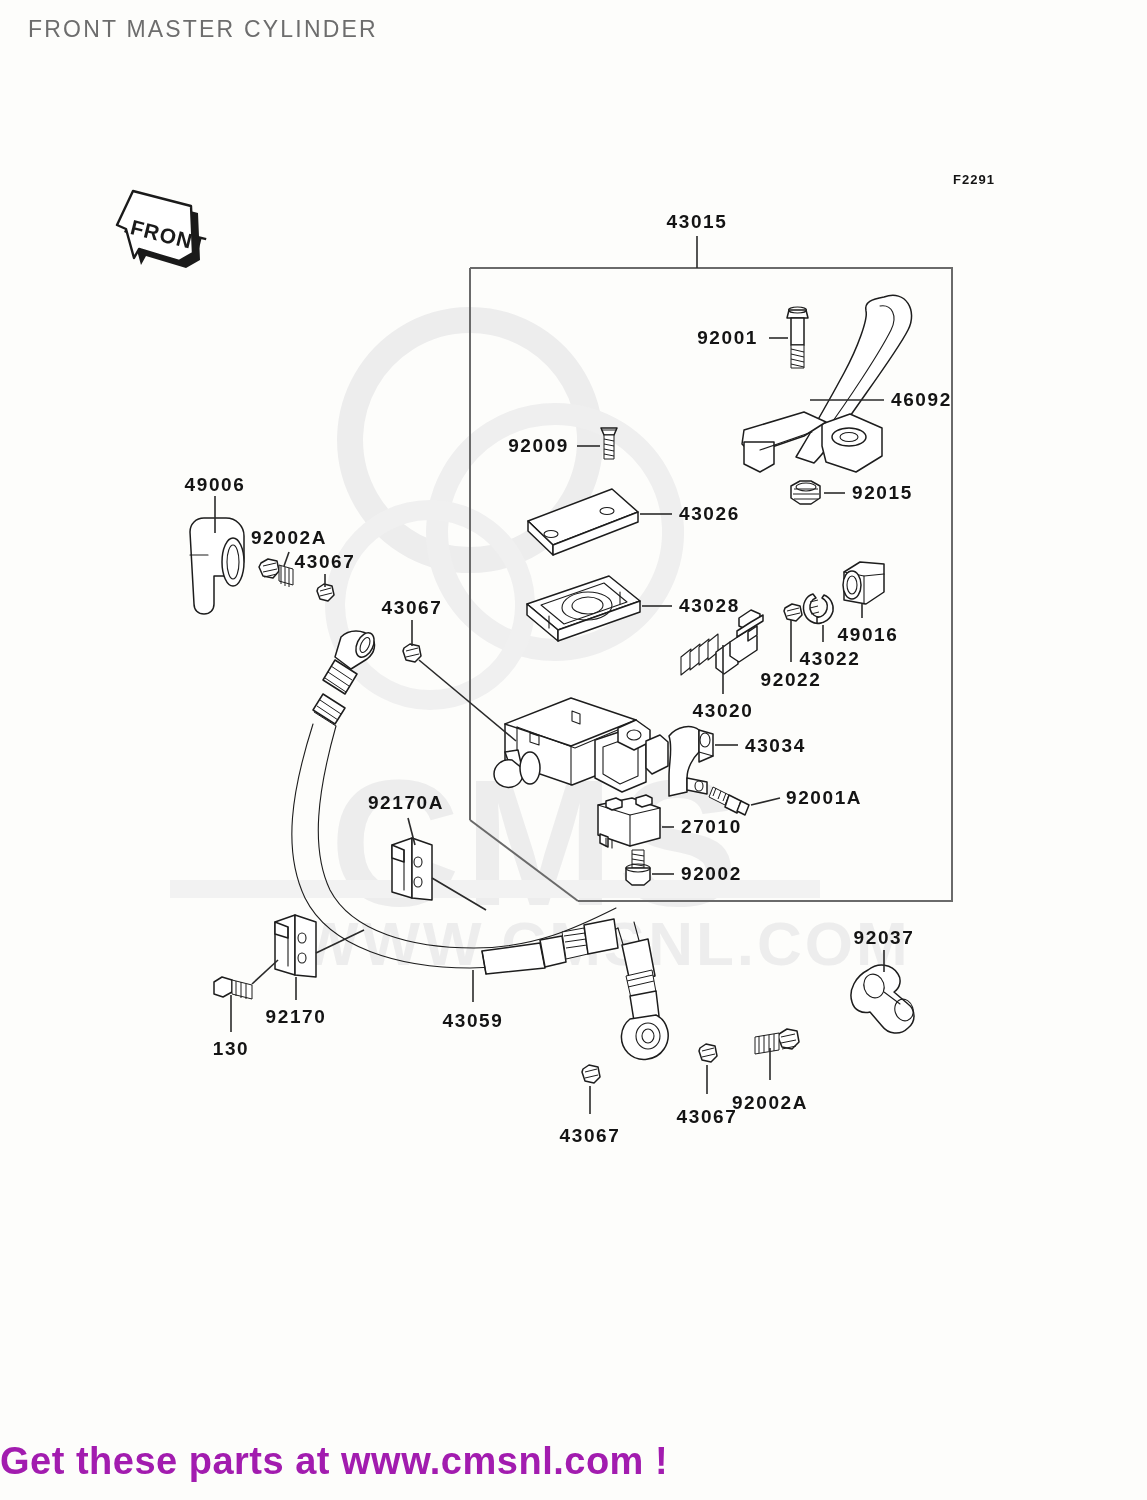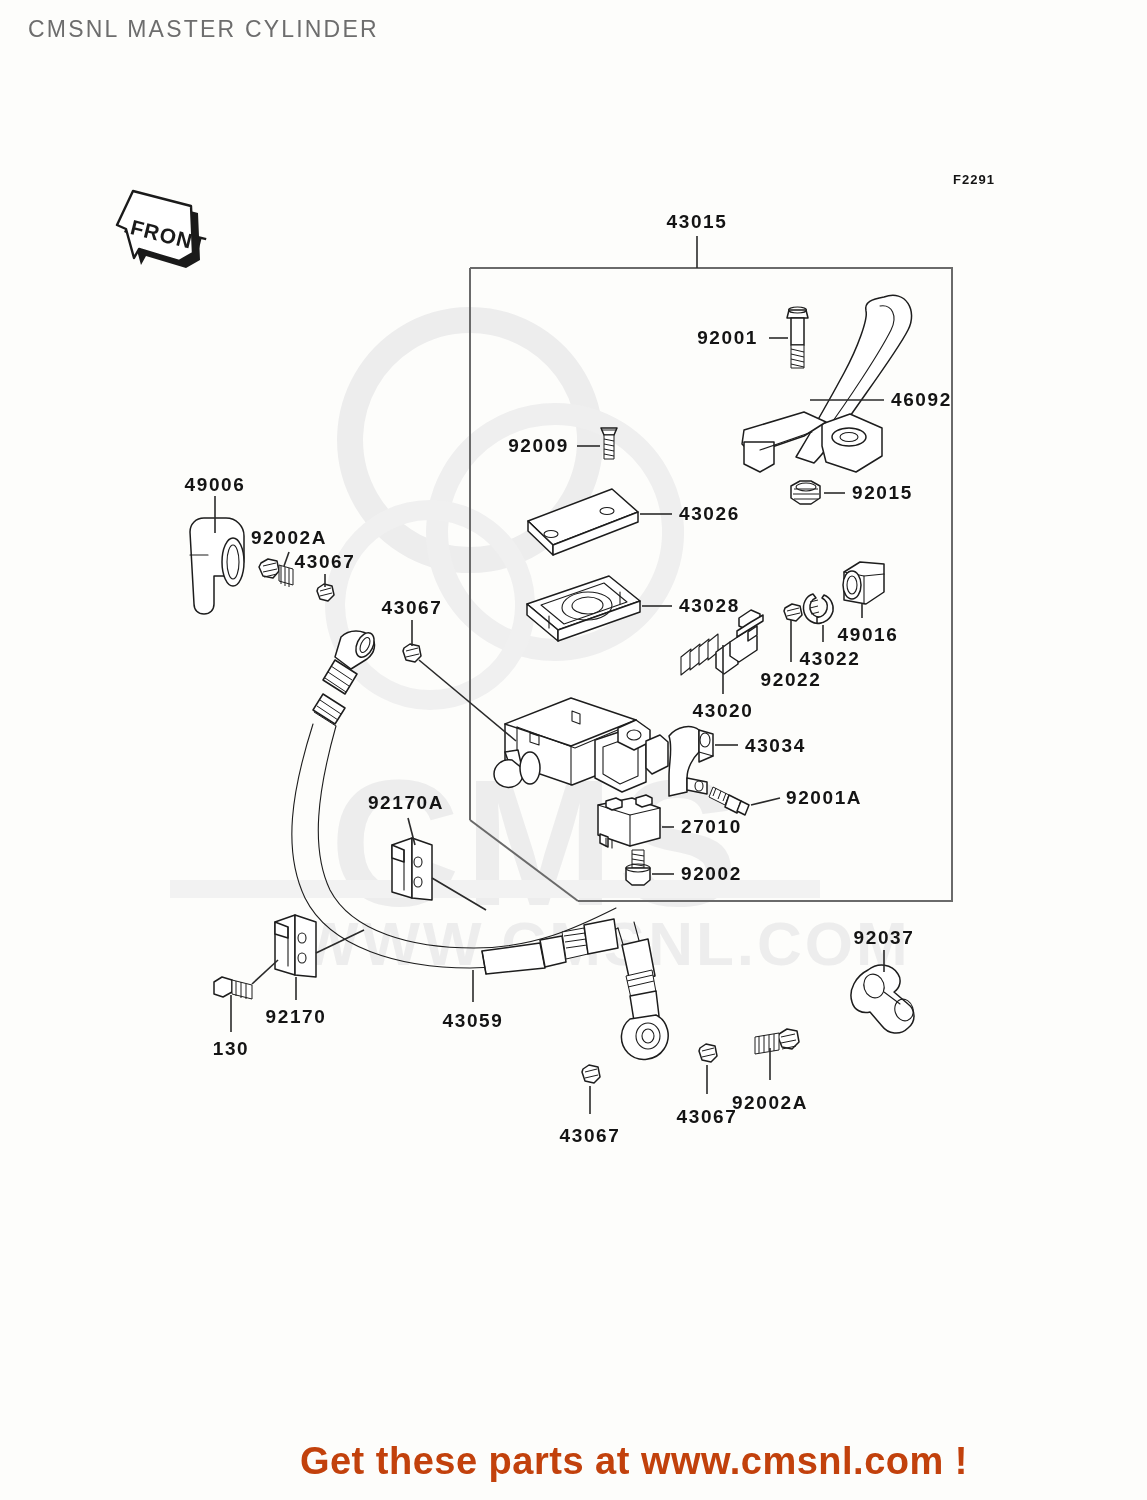--- a/index.html
+++ b/index.html
@@ -29,25 +29,25 @@
     left: 0;
     top: 0;
     width: 1147px;
     height: 1500px;
   }
   #footer-cta {
     position: absolute;
     left: 0;
     top: 1440px;
     width: 968px;
-    text-align: right;
+    text-align: left;
     font-family: "Liberation Sans", sans-serif;
     font-size: 38px;
     font-weight: bold;
-    color: #c2410c;
+    color: #a21caf;
     letter-spacing: 0.5px;
   }
   svg { display: block; }
   .lbl {
     font-family: "Liberation Sans", sans-serif;
     font-size: 19px;
     font-weight: bold;
     fill: #141414;
     letter-spacing: 1.6px;
   }
@@ -92,21 +92,21 @@
   }
   .wm-text {
     fill: #ededed;
     font-family: "Liberation Sans", sans-serif;
     font-weight: bold;
   }
 </style>
 </head>
 <body>
 
-<div id="page-title">CMSNL MASTER CYLINDER</div>
+<div id="page-title">FRONT MASTER CYLINDER</div>
 
 <div id="diagram-area">
 <svg width="1147" height="1500" viewBox="0 0 1147 1500" xmlns="http://www.w3.org/2000/svg">
 
   <g>
 
     <g class="wm">
       <path d="M470 560 a120 120 0 1 1 0.1 0 Z" fill="none" stroke="#ededed" stroke-width="26"></path>
       <path d="M555 650 a118 118 0 1 1 0.1 0 Z" fill="none" stroke="#efefef" stroke-width="22"></path>
       <path d="M430 700 a95 95 0 1 1 0.1 0 Z" fill="none" stroke="#f0f0f0" stroke-width="20"></path>

